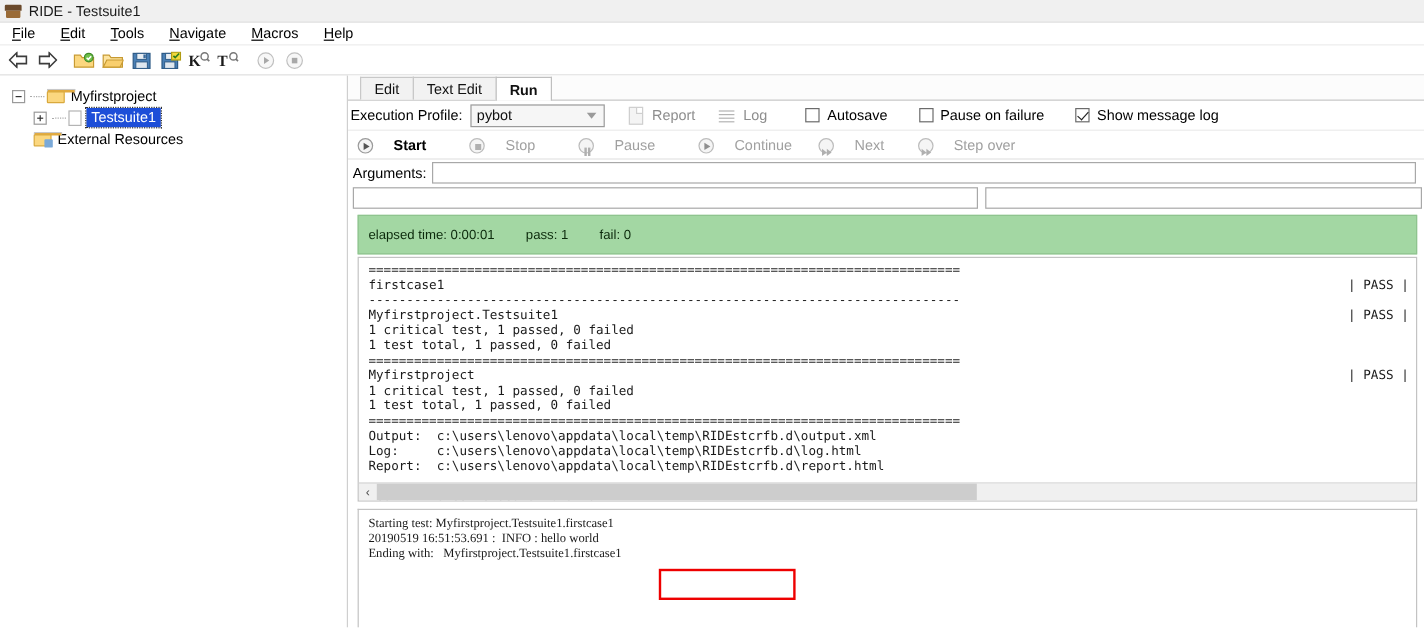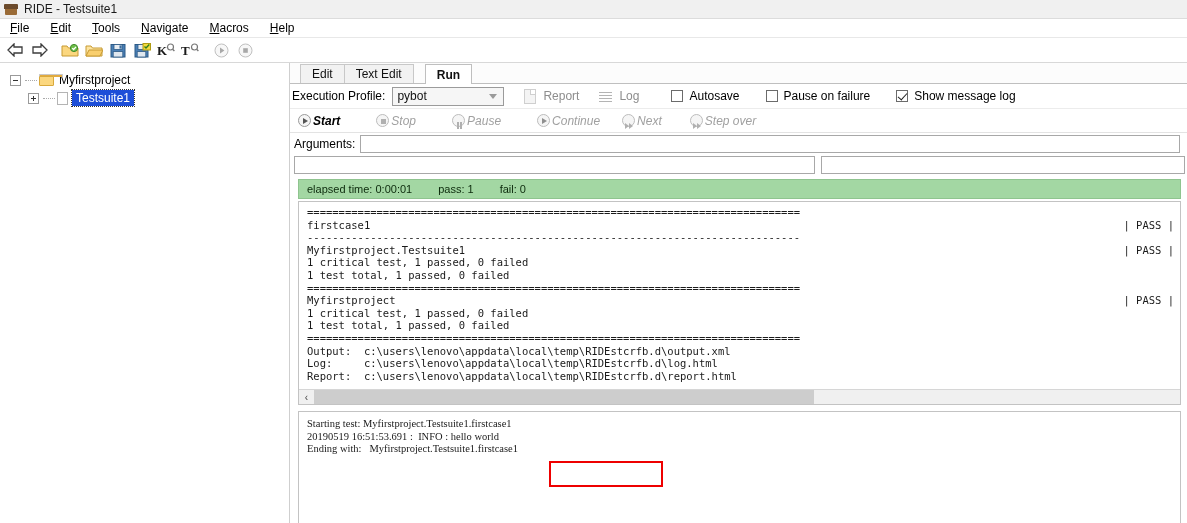--- a/index.html
+++ b/index.html
@@ -204,21 +204,20 @@
     border-bottom: none;
     margin-right: -1px;
   }
   .tab.active {
     background: #ffffff;
     font-weight: bold;
     border-color: #bfbfbf;
     position: relative;
     top: 1px;
     height: 20px;
-    margin-left: 12px;
   }
 
   
   .row {
     display: flex;
     align-items: center;
     height: 25px;
     padding-left: 2px;
     background: #ffffff;
     border-bottom: 1px solid #ececec;
@@ -294,25 +293,24 @@
   
   #runrow {
     height: 24px;
     display: flex;
     align-items: center;
     padding-left: 4px;
     border-bottom: 1px solid #e3e3e3;
   }
   .runbtn {
     display: flex;
-    align-items: center;
-    gap: 2px;
+    align-items: flex-end;
+    gap: 17px;
     font-size: 12px;
     white-space: nowrap;
-    font-style: italic;
   }
   .runbtn.enabled { color: #000; font-weight: bold; }
   .runbtn.disabled { color: #a0a0a0; }
   .cir {
     width: 13px; height: 13px;
     border-radius: 50%;
     border: 1px solid #bcbcbc;
     background: #f5f5f5;
     position: relative;
     flex: 0 0 auto;
@@ -381,21 +379,21 @@
     height: 20px;
     display: flex;
     align-items: center;
     padding-left: 2px;
     gap: 6px;
   }
 
   
   #statusbar {
     margin: 4px 6px 0 8px;
-    height: 20px;
+    height: 33px;
     background: #a3d7a3;
     border: 1px solid #8fc48f;
     display: flex;
     align-items: center;
     padding-left: 8px;
     gap: 26px;
     font-size: 11px;
     color: #0c2a0c;
   }
 
@@ -577,20 +575,28 @@
       <span class="tree-label">Myfirstproject</span>
     </div>
 
     <div class="tree-row lvl2">
       <div class="expander plus"></div>
       <div class="tree-line"></div>
       <div class="file-icon"></div>
       <span class="tree-label selected">Testsuite1</span>
     </div>
 
+    <div class="tree-row" style="padding-left:28px">
+      <div class="folder-icon res">
+          <div class="tab"></div>
+          <div class="bd"></div>
+          <div class="mk"></div>
+        </div>
+      <span class="tree-label">External Resources</span>
+    </div>
 
   </div>
 
   <div id="editor-pane">
 
     <div id="tabs">
       <div class="tab">Edit</div>
       <div class="tab">Text Edit</div>
       <div class="tab active">Run</div>
     </div>

